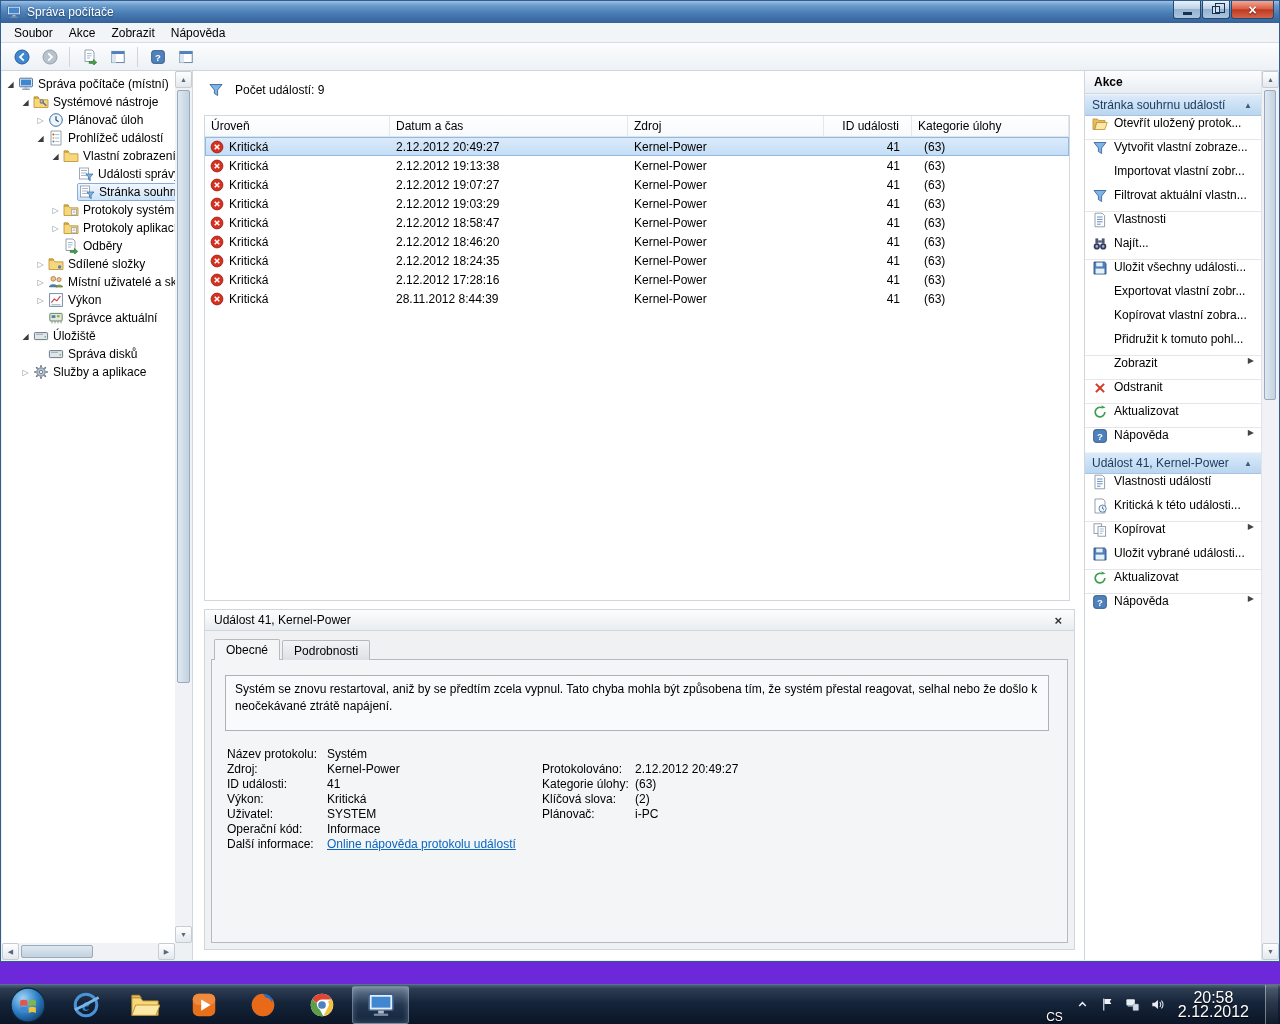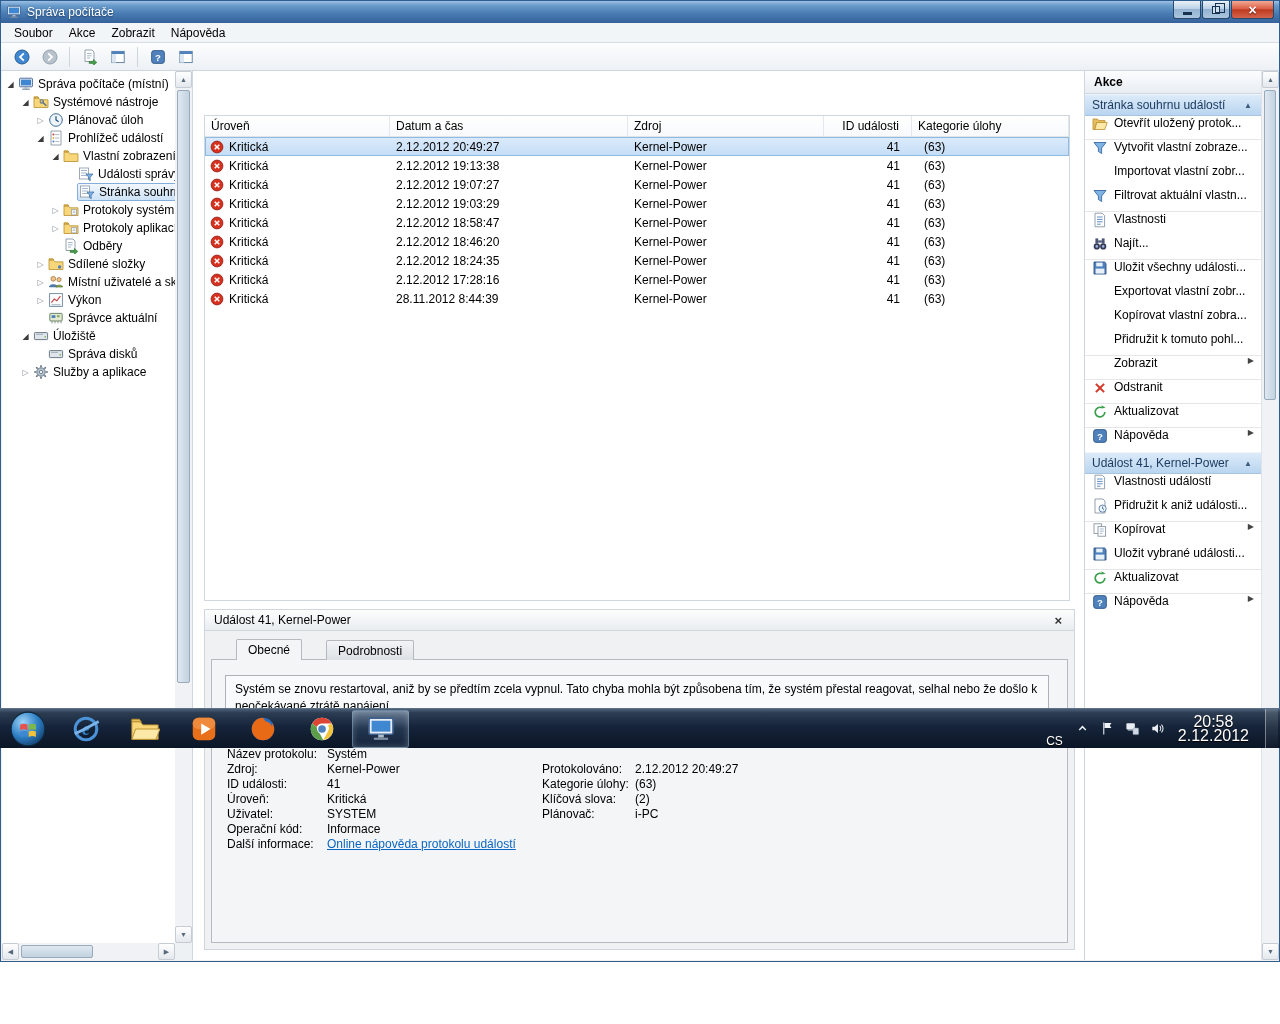--- a/index.html
+++ b/index.html
@@ -1,19 +1,19 @@
 <!DOCTYPE html>
 <html><head>
 <meta charset="utf-8">
 <style>
   * { margin:0; padding:0; box-sizing:border-box; }
   html,body { width:1280px; height:1024px; overflow:hidden; }
   body { font-family:"Liberation Sans", sans-serif; font-size:12px; color:#000; background:#fff; }
 
-  .desktop { position:relative; width:1280px; height:748px; background:#6d28d9; }
+  .desktop { position:relative; width:1280px; height:1024px; background:#6d28d9; }
 
   
   .window { position:absolute; left:0; top:0; width:1280px; height:962px; background:#f0f0f0; border:1px solid #2f5d8f; }
   .titlebar { height:22px; background:linear-gradient(180deg,#9cc0e4 0%,#6a9ccc 20%,#4a7db4 55%,#35619a 100%); display:flex; align-items:center; padding:0 5px; color:#fff; text-shadow:0 1px 2px rgba(10,40,80,.8); }
   .title-text { margin-left:5px; }
   .caption-buttons { margin-left:auto; display:flex; align-self:flex-start; }
   .cap-btn { width:28px; height:18px; margin-left:1px; border:1px solid #27496e; border-top:none; border-radius:0 0 3px 3px; background:linear-gradient(#eaf2fa,#bcd1e5 45%,#94b3d2 50%,#aac5de); display:flex; align-items:center; justify-content:center; }
   .cap-btn.close { width:43px; background:linear-gradient(#f4a893,#da6046 45%,#bf3a21 52%,#d2654c); }
   .glyph-min { width:9px; height:3px; background:#17314e; margin-top:7px; }
   .glyph-restore { width:8px; height:8px; border:1px solid #17314e; position:relative; background:#cfe0ef; }
@@ -64,21 +64,21 @@
   .td { padding:0 6px; flex:none; overflow:hidden; white-space:nowrap; }
   .td.level { display:flex; align-items:center; gap:5px; padding-left:5px; }
   .td.num { text-align:right; padding-right:12px; }
 
   
   .detail-pane { position:absolute; left:11px; right:9px; top:538px; bottom:10px; }
   .detail-title { height:22px; background:linear-gradient(#fdfdfd,#e9edf1); border:1px solid #cfd6dd; display:flex; align-items:center; padding:0 9px; }
   .detail-close { margin-left:auto; font-size:13px; font-weight:bold; color:#333; padding:0 3px; }
   .detail-body { position:absolute; left:0; right:0; top:22px; bottom:0; background:#f0f1f2; border:1px solid #cfd6dd; border-top:none; padding:8px 6px 6px 6px; }
   .tabs { display:flex; margin-left:3px; position:relative; z-index:2; }
-  .tab { height:20px; padding:3px 11px 0; border:1px solid #b5babf; border-bottom:none; border-radius:2px 2px 0 0; background:linear-gradient(#f2f4f6,#dde1e5); margin-right:2px; margin-top:1px;margin-left:22px; }
+  .tab { height:20px; padding:3px 11px 0; border:1px solid #b5babf; border-bottom:none; border-radius:2px 2px 0 0; background:linear-gradient(#f2f4f6,#dde1e5); margin-right:2px; margin-top:1px; }
   .tab.active { height:21px; margin-top:0; background:#f4f5f6; margin-bottom:-1px; }
   .tab-page { position:absolute; left:6px; right:6px; top:28px; bottom:6px; border:1px solid #b5babf; background:#f4f5f6; padding:15px 13px 0 13px; }
   .desc-box { border:1px solid #adb2b8; background:#f8fafb; padding:5px 9px; height:56px; line-height:17px; overflow:hidden; margin-right:5px; }
   .fields { margin-top:16px; display:grid; grid-template-columns:100px 215px 93px auto; padding-left:2px; }
   .fields span { line-height:15px; overflow:hidden; white-space:nowrap; }
   .link { color:#0a66c2; text-decoration:underline; }
 
   
   .actions-panel { position:absolute; right:17px; top:0; bottom:0; width:177px; background:#fff; border-left:1px solid #cfd6dd; }
   .actions-title { height:23px; background:linear-gradient(#fdfdfe,#e7edf3); border-bottom:1px solid #cfd6dd; font-weight:bold; padding:4px 9px; }
@@ -442,20 +442,28 @@
         </div>
         <div class="hscroll tree-hscroll">
           <div class="sbtn left">◀</div>
           <div class="sthumb-h" style="left:19px; width:72px;"></div>
           <div class="sbtn right">▶</div>
         </div>
         <div class="scroll-corner"></div>
       </div>
 
       <div class="center-panel">
+        <div class="summary-bar">
+          <span class="icon">
+              <svg viewBox="0 0 16 16">
+                <path d="M2 2.5h12L9.6 8v5.5l-3.2-2V8z" fill="#7fb2e5" stroke="#39689f" stroke-width="0.9"></path>
+              </svg>
+            </span>
+          <span>Počet událostí: 9</span>
+        </div>
         <div class="events-table">
           <div class="thead" id="thead">
               <div class="th" style="width: 185px;"><span>Úroveň</span></div>
               <div class="th" style="width: 238px;"><span>Datum a čas</span></div>
               <div class="th" style="width: 196px;"><span>Zdroj</span></div>
               <div class="th" style="width: 88px; text-align: right; padding-right: 12px;"><span>ID události</span></div>
               <div class="th" style="width: 157px;"><span>Kategorie úlohy</span></div>
             </div>
           <div class="tbody" id="tbody">
               <div class="tr selected">
@@ -614,21 +622,21 @@
                   <span class="f-label"></span>
                   <span class="f-value"></span>
                   <span class="f-label">Zdroj:</span>
                   <span class="f-value">Kernel-Power</span>
                   <span class="f-label">Protokolováno:</span>
                   <span class="f-value">2.12.2012 20:49:27</span>
                   <span class="f-label">ID události:</span>
                   <span class="f-value">41</span>
                   <span class="f-label">Kategorie úlohy:</span>
                   <span class="f-value">(63)</span>
-                  <span class="f-label">Úroveň:</span>
+                  <span class="f-label">Výkon:</span>
                   <span class="f-value">Kritická</span>
                   <span class="f-label">Klíčová slova:</span>
                   <span class="f-value">(2)</span>
                   <span class="f-label">Uživatel:</span>
                   <span class="f-value">SYSTEM</span>
                   <span class="f-label">Plánovač:</span>
                   <span class="f-value">i-PC</span>
                   <span class="f-label">Operační kód:</span>
                   <span class="f-value">Informace</span>
                   <span class="f-label"></span>
@@ -770,21 +778,21 @@
               <span class="action-label">Vlastnosti událostí</span>
             </div>
             <div class="action-item divider">
               <span class="icon">
                 <svg viewBox="0 0 16 16">
                   <path d="M3 1h8l2 2v12H3z" fill="#fff" stroke="#8896a4" stroke-width="0.9"></path>
                   <circle cx="10.6" cy="10.6" r="3.6" fill="#eef4fb" stroke="#3f6a9a" stroke-width="0.8"></circle>
                   <path d="M10.6 8.6v2l1.4 1" stroke="#1f4a7a" stroke-width="0.8" fill="none"></path>
                 </svg>
               </span>
-              <span class="action-label">Přidružit k aniž události...</span>
+              <span class="action-label">Kritická k této události...</span>
             </div>
             <div class="action-item">
               <span class="icon">
                 <svg viewBox="0 0 16 16">
                   <rect x="2" y="1.8" width="7.6" height="9.6" fill="#fff" stroke="#8896a4" stroke-width="0.9"></rect>
                   <rect x="6" y="4.6" width="7.6" height="9.6" fill="#fff" stroke="#8896a4" stroke-width="0.9"></rect>
                   <path d="M7.8 7h4M7.8 9.2h4M7.8 11.4h2.6" stroke="#8ea6c0" stroke-width="0.8"></path>
                 </svg>
               </span>
               <span class="action-label">Kopírovat</span>

